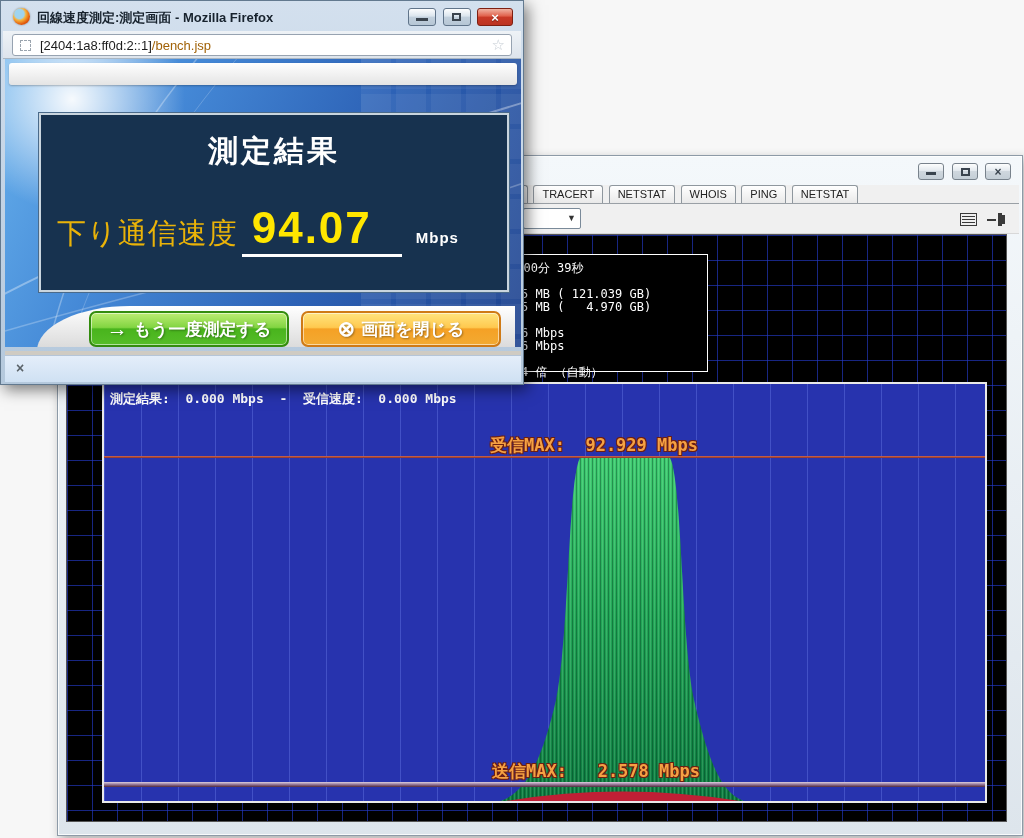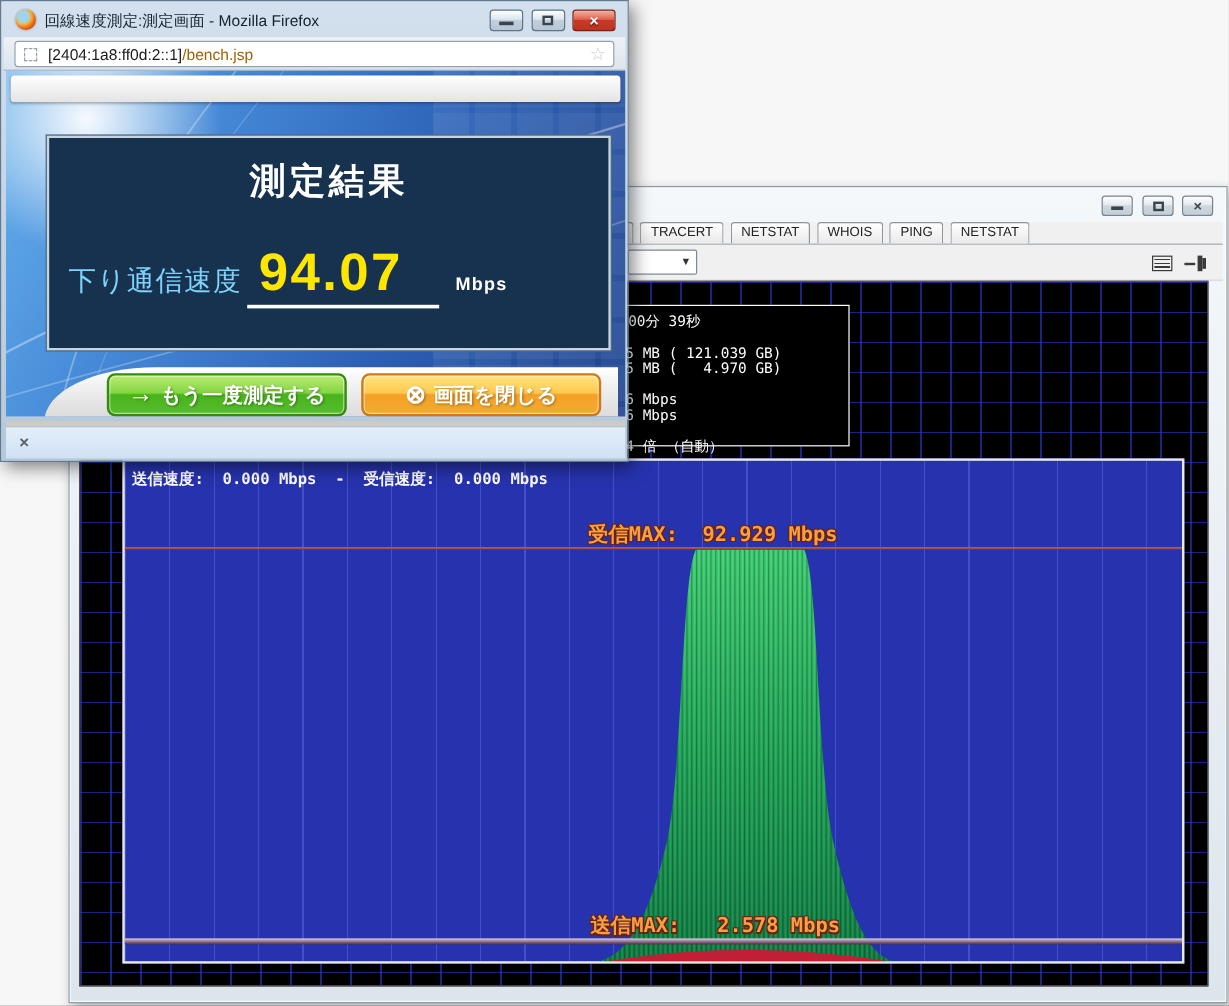--- a/index.html
+++ b/index.html
@@ -70,21 +70,21 @@
   .tx-label { left:388px; top:376px; }
 
   
   .ff-window { position:absolute; left:0; top:0; width:524px; height:385px;
     background:linear-gradient(#d3e0ee,#b4c8dc);
     border:1px solid #62798f; box-shadow:4px 5px 14px rgba(0,0,0,.5); z-index:10; }
   .ff-titlebar { position:absolute; left:2px; top:0; right:2px; height:30px; }
   .ff-logo { position:absolute; left:10px; top:7px; width:17px; height:17px; border-radius:50%;
     background:radial-gradient(circle at 38% 35%, #9fd4ef 0 30%, #f6b33c 42%, #e2590b 68%, #a63a06 100%);
     box-shadow:0 0 2px rgba(0,0,0,.4); }
-  .ff-title { position:absolute; left:34px; top:8px; font-size:13px; color:#17222d; }
+  .ff-title { position:absolute; left:34px; top:8px; font-size:13px; color:#17222d;font-weight:bold; }
   .ff-caption { position:absolute; right:8px; top:7px; }
   .ff-btn { display:inline-block; width:28px; height:18px; margin-left:2px; vertical-align:top;
     border:1px solid #60748a; border-radius:3px; position:relative;
     background:linear-gradient(#fdfefe,#dbe5ee 45%,#c2d0dd 50%,#b6c6d5); }
   .ff-btn.close { width:36px; border-color:#7e1f12;
     background:linear-gradient(#f0b3a2,#e0604a 45%,#c93a26 50%,#bb3322); }
   .ff-btn.close .glyph-x { color:#fff; text-shadow:0 1px 1px rgba(0,0,0,.4); font-size:13px; line-height:17px; }
 
   .ff-navbar { position:absolute; left:2px; top:30px; right:2px; height:28px;
     background:linear-gradient(#eef2f6,#dde4ec); border-bottom:1px solid #a9b6c3; }
@@ -107,21 +107,21 @@
   .streaks { position:absolute; left:0; top:0; }
 
   .white-band { position:absolute; left:4px; top:4px; right:4px; height:22px; border-radius:3px;
     background:linear-gradient(#ffffff,#e4e4e4); box-shadow:0 1px 2px rgba(0,0,0,.25); }
 
   .result-panel { position:absolute; left:34px; top:54px; width:470px; height:179px;
     background:#17324f; border:2px solid #c9d5de; box-shadow:0 0 0 1px #4a6a8a; }
   .result-title { text-align:center; margin-top:16px; font-size:30px; font-weight:bold; color:#fff;
     letter-spacing:3px; }
   .speed-row { position:absolute; left:16px; top:88px; right:8px; display:flex; align-items:baseline; }
-  .speed-label { font-size:23px; color:#7dd3fc; letter-spacing:1px; }
+  .speed-label { font-size:29px; color:#eab308; letter-spacing:1px; }
   .num-wrap { border-bottom:3px solid #fff; padding:0 30px 1px 10px; margin-left:4px; }
   .speed-num { font-size:44px; font-weight:bold; color:#ffe600; letter-spacing:2px;
     font-family:"Liberation Sans", sans-serif; }
   .speed-unit { font-size:15px; font-weight:bold; color:#fff; margin-left:14px; letter-spacing:1px; }
 
   .swoosh { position:absolute; left:32px; top:247px; width:478px; height:45px;
     background:linear-gradient(#ffffff,#d8d8d8); border-top-left-radius:95px 46px; }
   .page-btn { position:absolute; top:5px; height:36px; border-radius:7px; color:#fff; font-weight:bold;
     font-size:17px; display:flex; align-items:center; justify-content:center;
     text-shadow:1px 1px 2px rgba(0,0,0,.35); cursor:pointer; }
@@ -185,21 +185,21 @@
             <rect x="0" width="1" height="8" fill="rgba(0,45,25,0.35)"></rect>
             <rect x="2" width="1" height="8" fill="rgba(190,255,210,0.16)"></rect>
           </pattern>
         </defs>
         <path d="M396,417 C418,410 436,386 452,316 C465,254 464,96 476,74 L566,74 C578,96 577,254 590,316 C606,386 620,410 640,417 Z" fill="url(#greenGrad)"></path>
         <path d="M396,417 C418,410 436,386 452,316 C465,254 464,96 476,74 L566,74 C578,96 577,254 590,316 C606,386 620,410 640,417 Z" fill="url(#stripe)"></path>
         <path d="M402,417 Q518,398 636,417 Z" fill="#c01f35"></path>
       </svg>
       <div class="rx-line"></div>
       <div class="tx-line"></div>
-      <div class="cur-speeds">送信速度:  0.000 Mbps  -  受信速度:  0.000 Mbps</div>
+      <div class="cur-speeds">測定結果:  0.000 Mbps  -  受信速度:  0.000 Mbps</div>
       <div class="max-label rx-label">受信MAX:  92.929 Mbps</div>
       <div class="max-label tx-label">送信MAX:   2.578 Mbps</div>
     </div>
     <div class="stats-box">
       <pre>0時間 00分 39秒
 
  1.355 MB ( 121.039 GB)
 48.315 MB (   4.970 GB)
 
  0.276 Mbps

